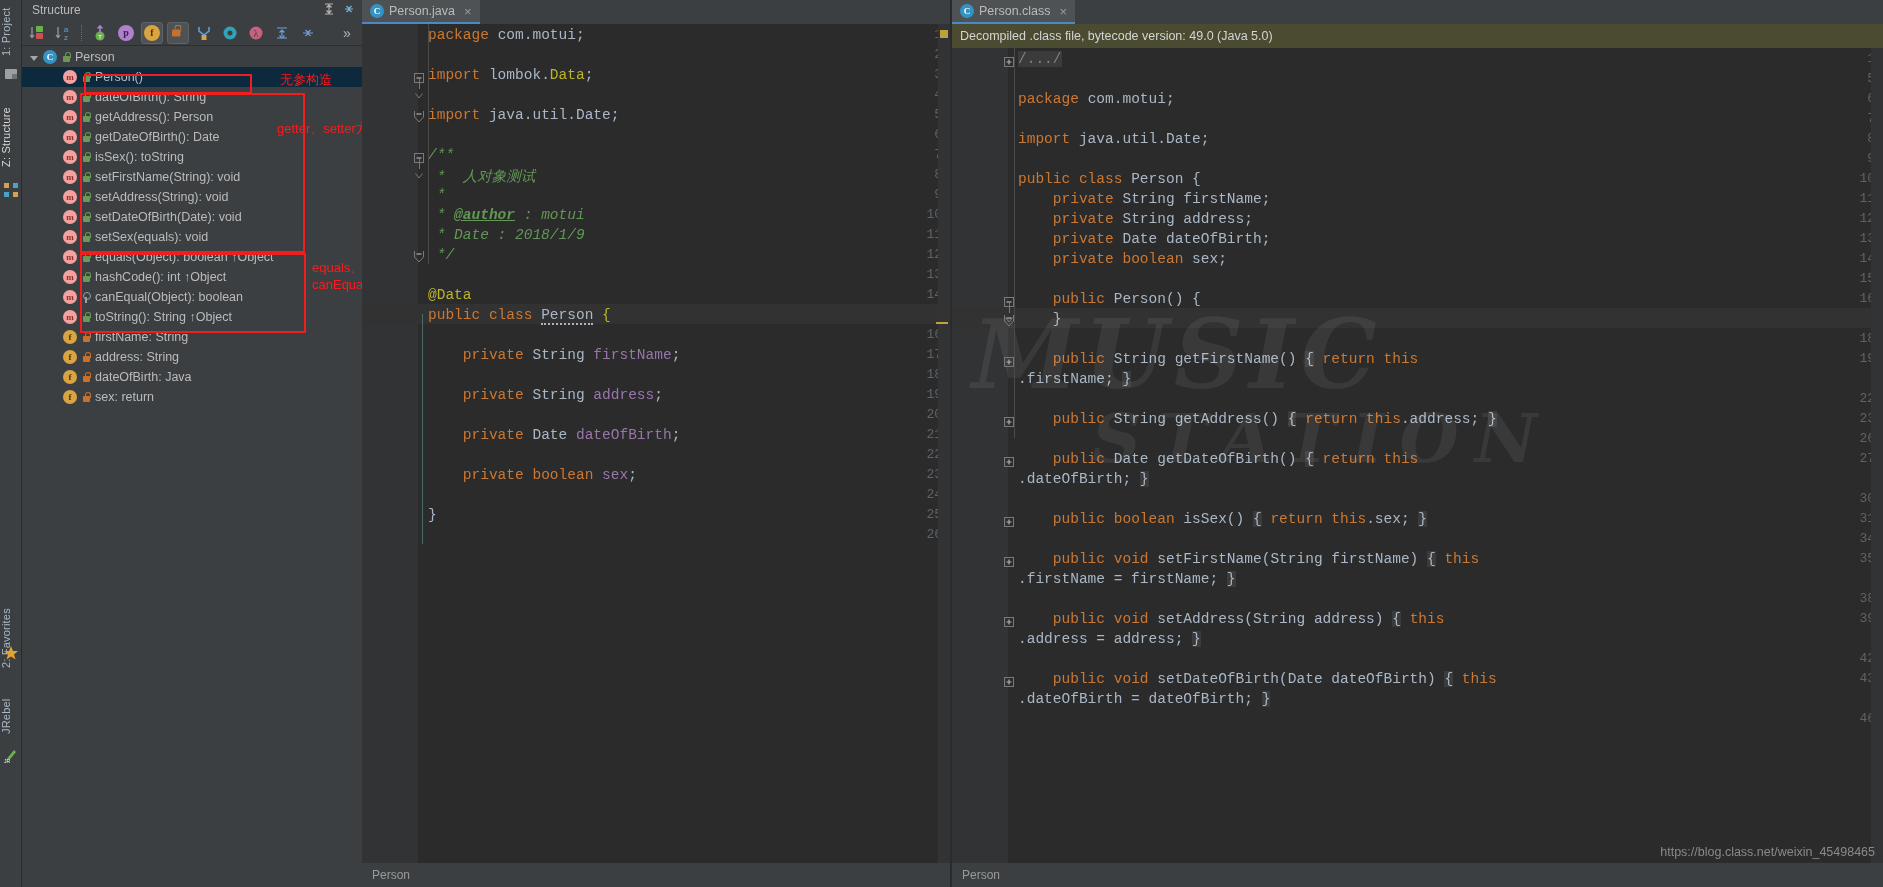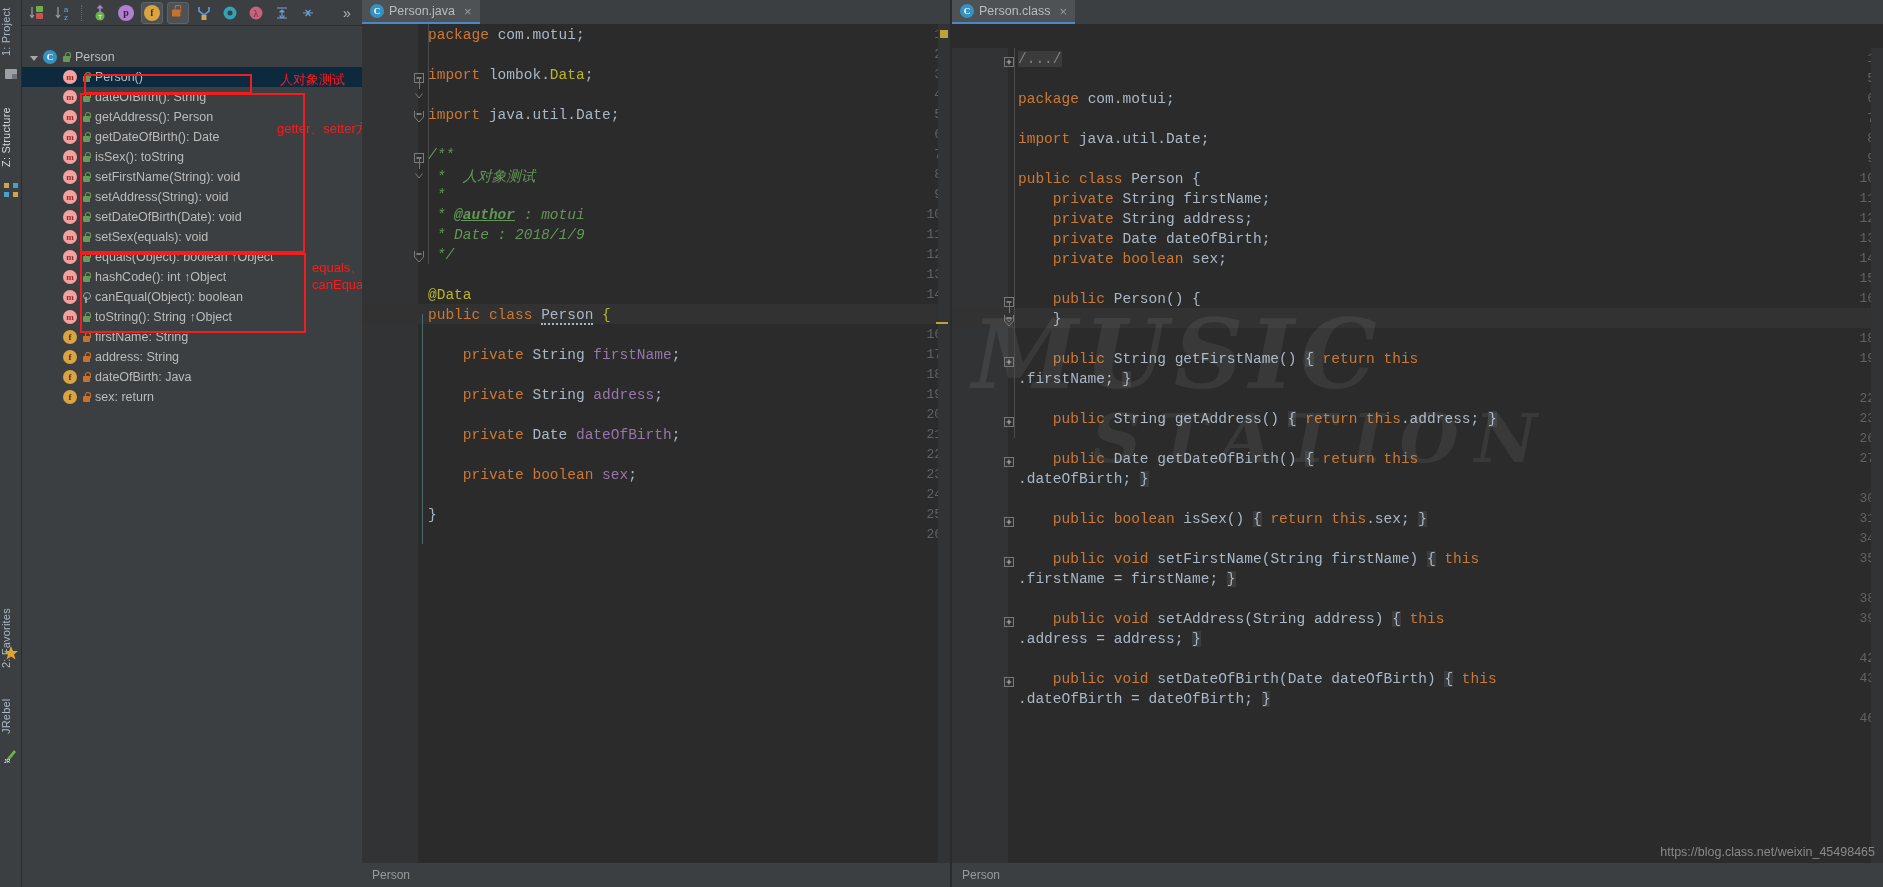--- a/index.html
+++ b/index.html
@@ -229,20 +229,35 @@
     <div class="vicon" style="top:748px;">
       <svg width="16" height="16" viewBox="0 0 16 16">
           <path d="M2 13 L11 2 L13 4 L4 15 Z" fill="#6ab14a"></path>
           <circle cx="4" cy="13" r="2.6" fill="#3c3f41"></circle>
           <text x="4" y="15" font-size="5" fill="#fff" text-anchor="middle" font-family="Liberation Sans">JR</text>
         </svg>
     </div>
   </div>
 
   <div class="structure">
+    <div class="struct-head">
+      <span>Structure</span>
+      <div class="hbtns">
+        <span>
+          <svg width="14" height="14" viewBox="0 0 14 14">
+              <path d="M3 2h8M7 3v8M4.5 5.5L7 3l2.5 2.5M4.5 8.5L7 11l2.5-2.5M3 12h8" stroke="#b6b6b6" stroke-width="1.2" fill="none"></path>
+            </svg>
+        </span>
+        <span>
+          <svg width="14" height="14" viewBox="0 0 14 14">
+              <path d="M3 7h8M4.5 4L7 6.4 9.5 4M4.5 10L7 7.6 9.5 10" stroke="#7cb3d8" stroke-width="1.2" fill="none"></path>
+            </svg>
+        </span>
+      </div>
+    </div>
 
     <div class="struct-toolbar">
       <div class="tbtn">
         <svg width="18" height="18" viewBox="0 0 18 18">
             <path d="M4 3v10M2 11l2 2.5L6 11" stroke="#9aa0a6" stroke-width="1.2" fill="none"></path>
             <rect x="8" y="2" width="7" height="6" rx="1" fill="#6ab14a"></rect>
             <rect x="8" y="9" width="7" height="6" rx="1" fill="#d05050"></rect>
           </svg>
       </div>
       <div class="tbtn">
@@ -412,21 +427,21 @@
           <span class="lbl">sex: return</span>
         </div>
       </div>
 
     <div class="redbox" style="left:62px;top:74px;width:168px;height:20px;"></div>
     <div class="redbox" style="left:58px;top:93px;width:225px;height:160px;"></div>
     <div class="redbox" style="left:58px;top:253px;width:226px;height:80px;"></div>
   </div>
 
   <div id="annotations">
-      <div class="redtext" style="left: 280px; top: 71px;">人对象测试</div>
+      <div class="redtext" style="left: 280px; top: 71px;">无参构造</div>
       <div class="redtext" style="left: 277px; top: 120px;">getter、setter方法</div>
       <div class="redtext" style="left: 312px; top: 259px;">equals、hasCode、</div>
       <div class="redtext" style="left: 312px; top: 276px;">canEqual、toString</div>
     </div>
 
   <div class="pane" style="left:362px; width:588px;">
     <div class="tabbar">
       <div class="etab">
         <span class="tabico">C</span>
         <span>Person.java</span>
@@ -501,20 +516,23 @@
 
   <div class="pane" style="left:952px; right:0; width:931px;">
     <div class="tabbar">
       <div class="etab">
         <span class="tabico">C</span>
         <span>Person.class</span>
         <span class="x">×</span>
       </div>
     </div>
 
+    <div class="notify">
+      <span>Decompiled .class file, bytecode version: 49.0 (Java 5.0)</span>
+    </div>
 
     <div class="code" style="top:48px;">
       <div class="gutter"></div>
       <div id="rightgutter">
           <div class="ln" style="top: 3px;">1</div>
           <div class="ln" style="top: 23px;">5</div>
           <div class="ln" style="top: 43px;">6</div>
           <div class="ln" style="top: 63px;">7</div>
           <div class="ln" style="top: 83px;">8</div>
           <div class="ln" style="top: 103px;">9</div>

